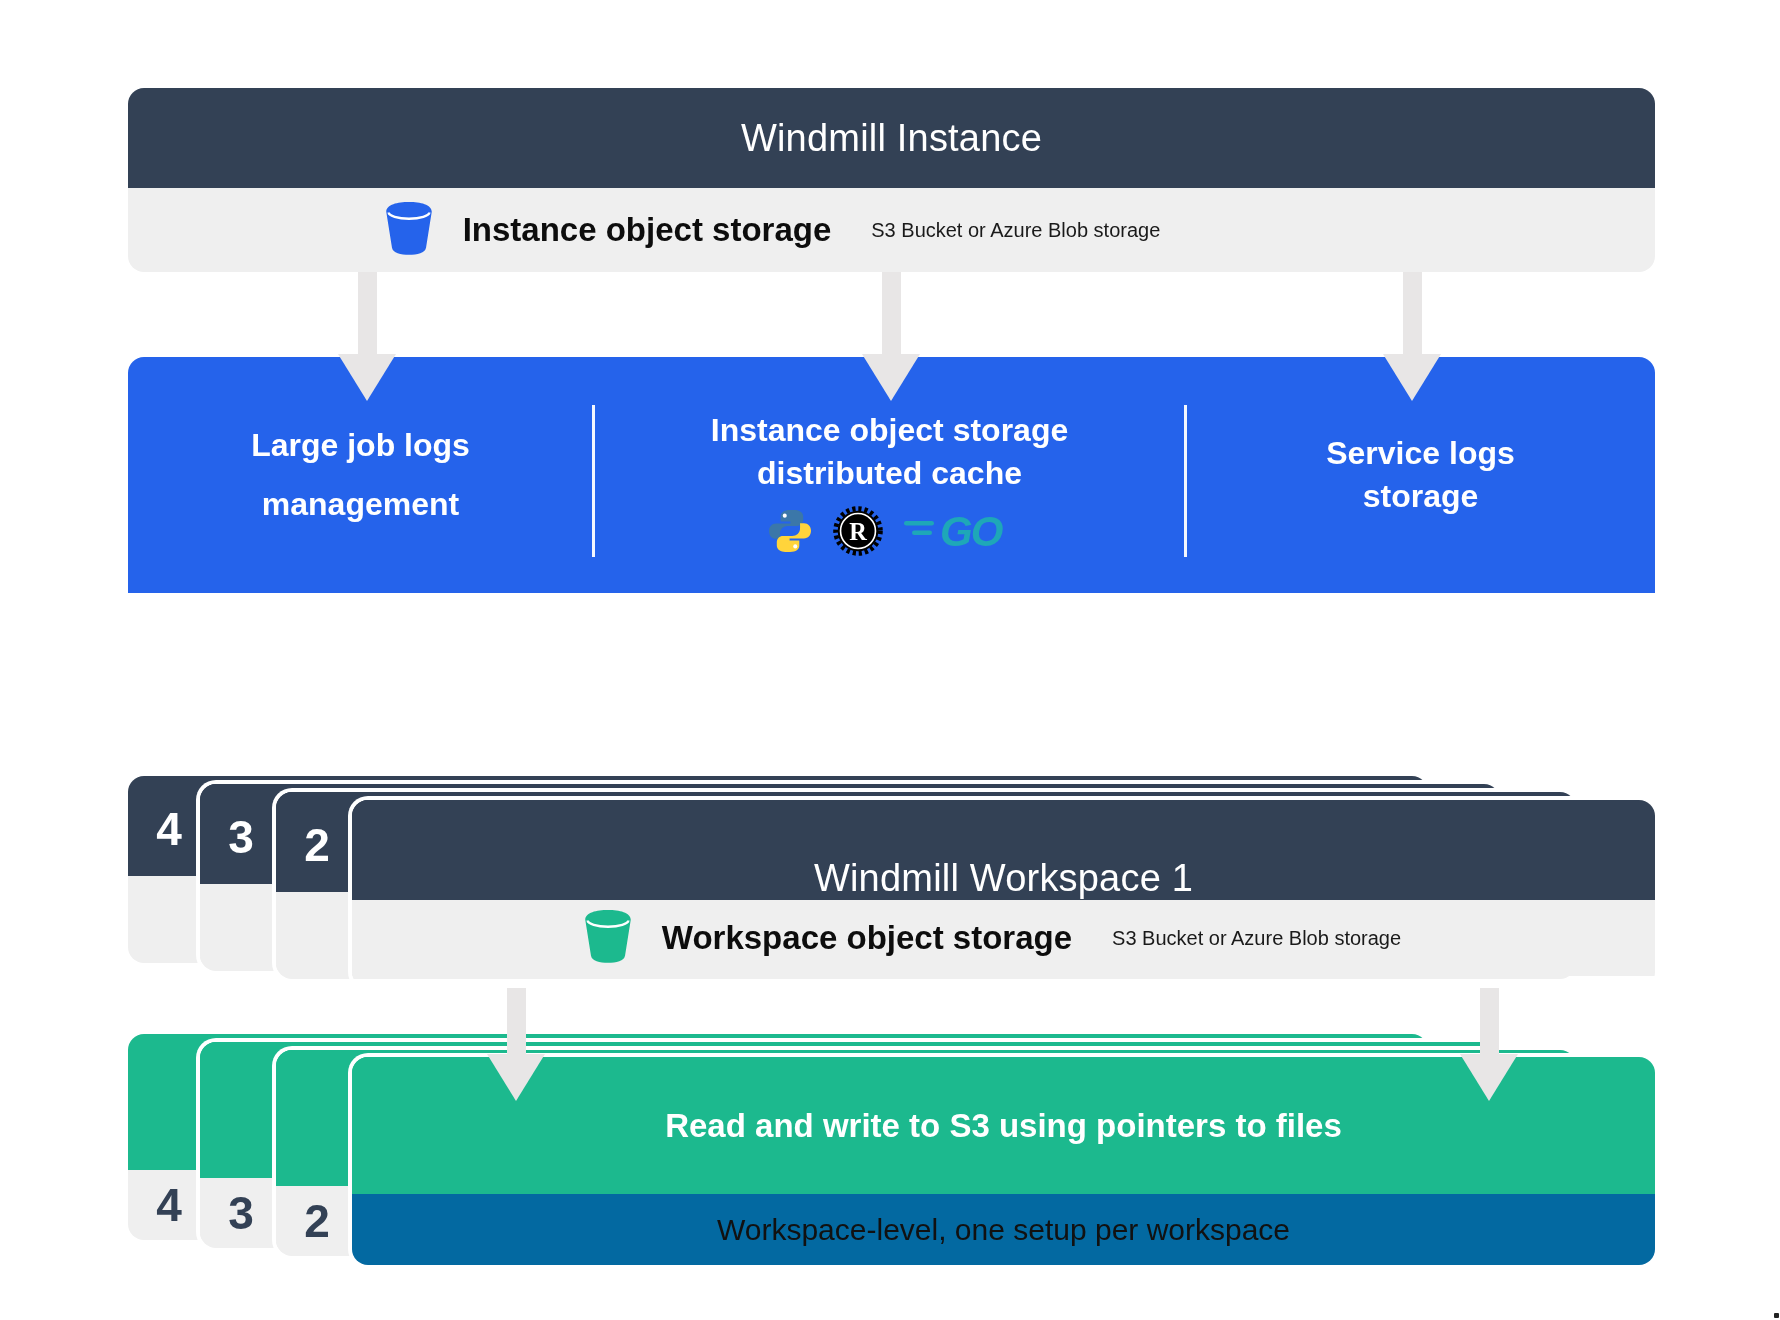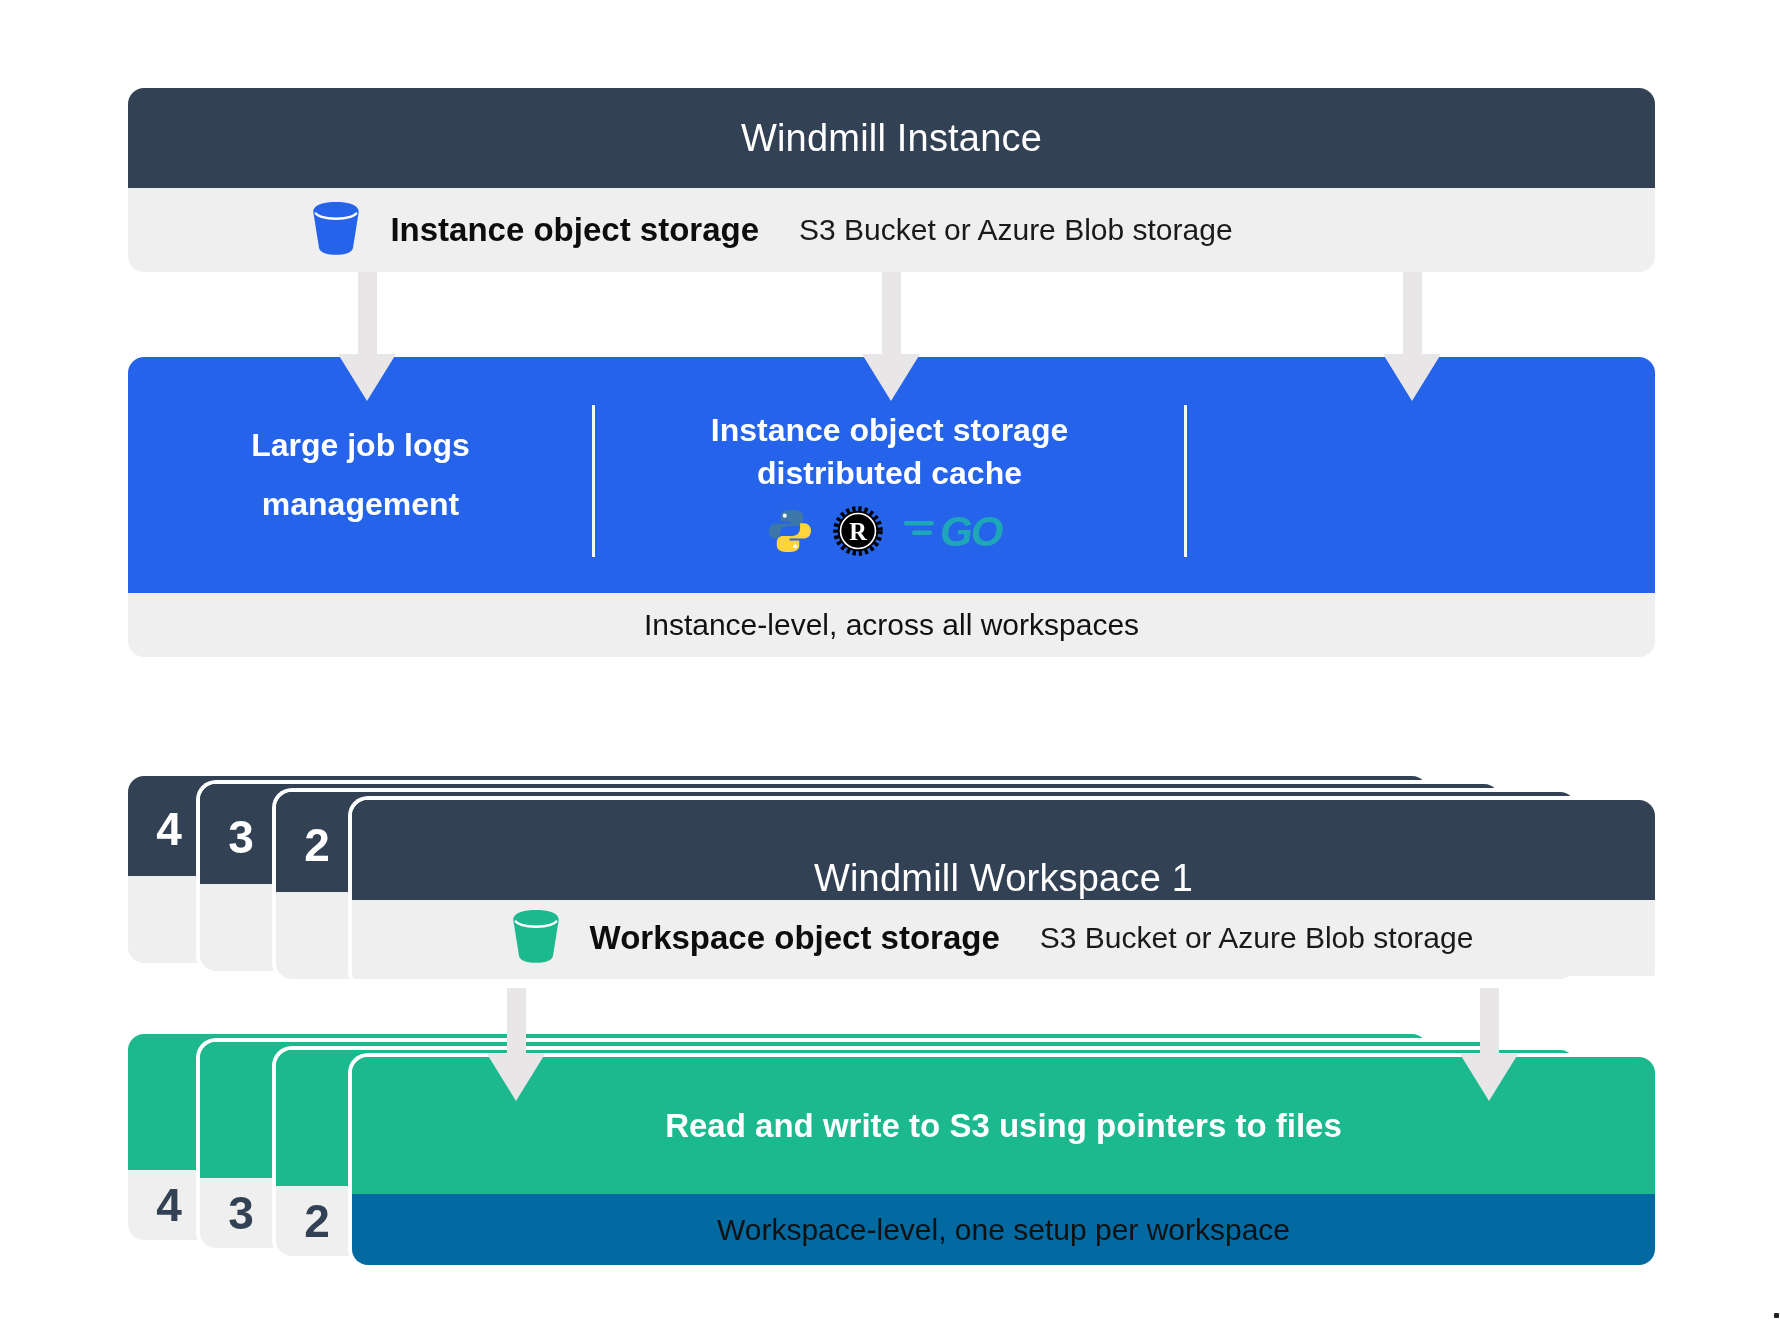--- a/index.html
+++ b/index.html
@@ -8,21 +8,21 @@
   .card{position:absolute;border-radius:16px;box-shadow:0 0 0 4px #ffffff;overflow:hidden;}
 
   
   .inst-card{left:128px;top:88px;width:1527px;height:184px;}
   .inst-header{height:100px;background:#334155;display:flex;align-items:center;justify-content:center;}
   .h1{color:#ffffff;font-size:38px;font-weight:400;letter-spacing:.2px;}
   .inst-bar{height:84px;background:#EFEFEF;display:flex;align-items:center;justify-content:center;}
   .inst-bar .row{transform:translateX(-120px);}
   .row{display:flex;align-items:center;}
   .storage-label{font-size:33px;font-weight:700;color:#0d0d0d;margin-left:28px;}
-  .storage-sub{font-size:30px;color:#1a1a1a;margin-left:40px;}
+  .storage-sub{font-size:20px;color:#1a1a1a;margin-left:40px;}
 
   
   .blue-card{left:128px;top:357px;width:1527px;height:300px;}
   .blue-body{height:236px;background:#2563EB;position:relative;display:flex;}
   .bcol{color:#fff;font-weight:700;font-size:32px;text-align:center;line-height:1.34;
         display:flex;flex-direction:column;justify-content:center;align-items:center;}
   .bcol1{width:465px;gap:16px;}
   .bcol2{width:593px;justify-content:flex-start;padding-top:52px;box-sizing:border-box;}
   .bcol3{width:469px;}
   .divider{position:absolute;top:48px;height:152px;width:3px;background:rgba(255,255,255,.95);}
@@ -111,25 +111,26 @@
           </span>
           <span>
             <svg width="112" height="46" viewBox="0 0 112 46">
               <rect x="2" y="13" width="30" height="4.5" rx="2.2" fill="#1EA7B8"></rect>
               <rect x="10" y="22.5" width="20" height="4.5" rx="2.2" fill="#1EA7B8"></rect>
               <text x="38" y="38" font-size="42" font-weight="bold" font-style="italic" fill="#1EA7B8" letter-spacing="-2" font-family="Liberation Sans, sans-serif">GO</text>
             </svg>
           </span>
         </div>
       </div>
+      <div class="bcol bcol3">
+        <span>Service logs</span>
+        <span>storage</span>
+      </div>
       <div class="divider d1"></div>
       <div class="divider d2"></div>
-    </div>
-    <div class="caption-bar">
-      <span class="caption-text">Instance-level, across all workspaces</span>
     </div>
   </div>
 
   <div class="card wcard" style="left:128px;top:776px;">
     <div class="hd"></div>
     <div class="bd"></div>
     <span class="stack-num">4</span>
   </div>
   <div class="card wcard" style="left:200px;top:784px;">
     <div class="hd"></div>

